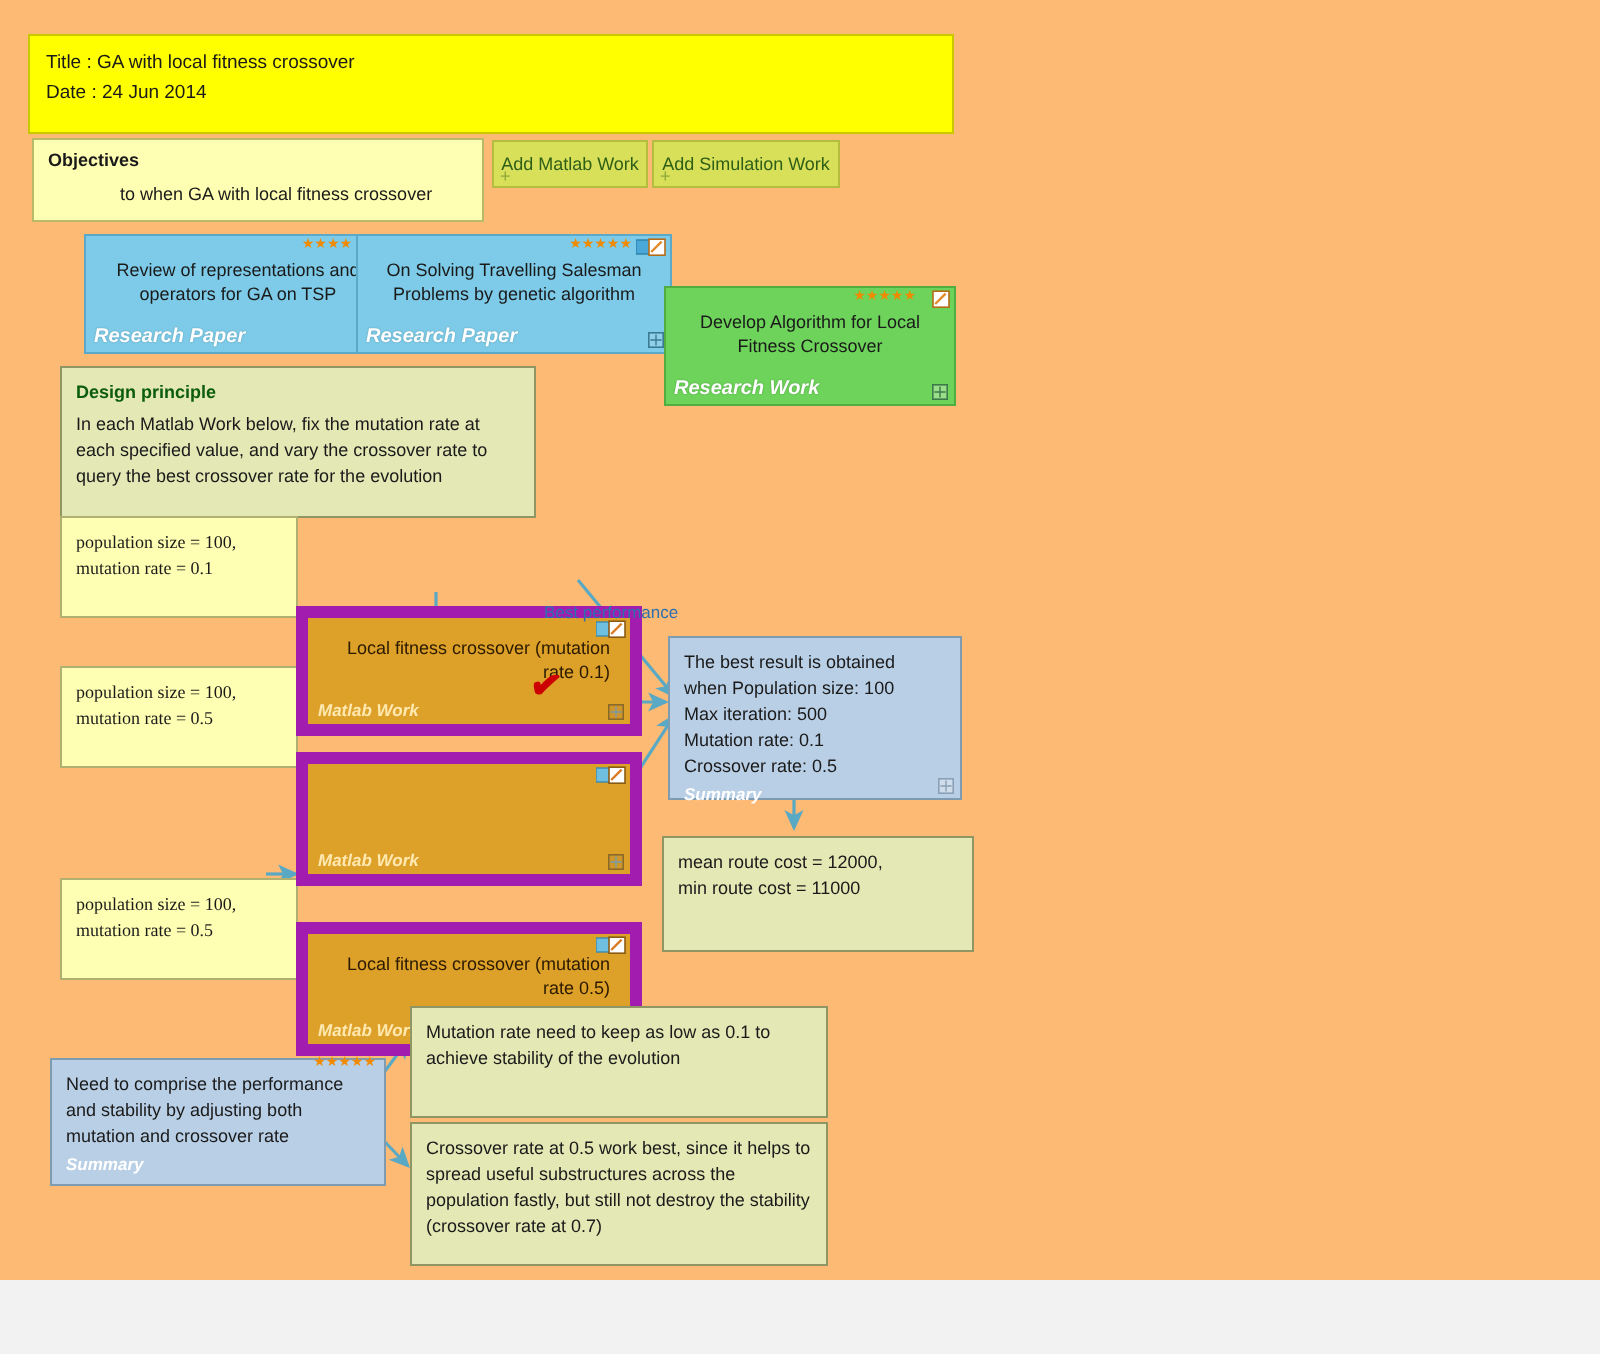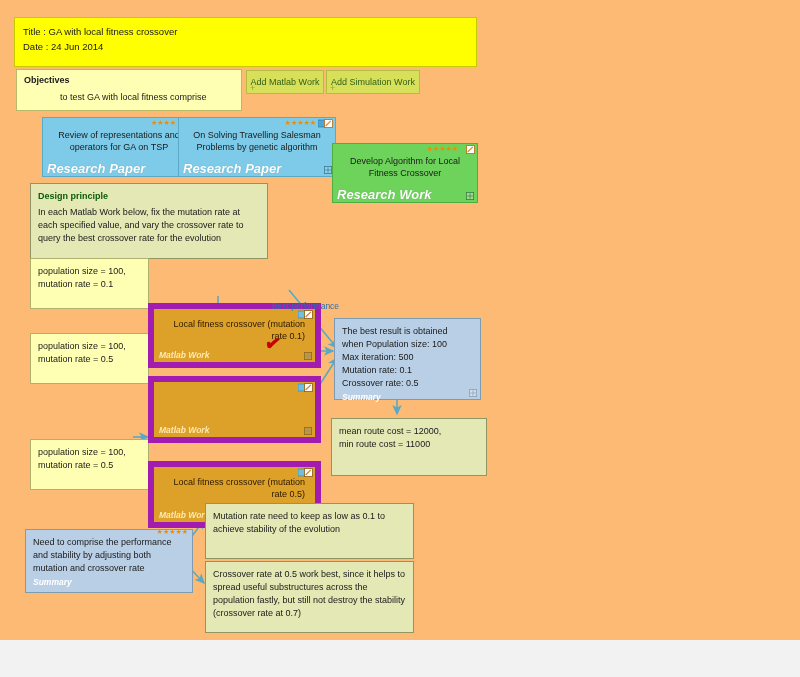--- a/index.html
+++ b/index.html
@@ -60,21 +60,21 @@
     position: absolute;
     padding: 11px 4px 2px 4px;
     text-align: center;
     line-height: 12px;
   }
   .card.paper { background: #7dcbe8; border-color: #5ba8c7; }
   .card.work  { background: #6dd35a; border-color: #4fae3f; }
   .card-type {
     position: absolute; left: 4px; bottom: 1px;
     font-style: italic; font-weight: bold;
-    font-size: 13px; color: #ffffff;
+    font-size: 10px; color: #ffffff;
     text-shadow: 0 0 1px rgba(0,0,0,.25);
   }
   .stars {
     position: absolute; top: 1px; right: 19px;
     font-size: 7px; color: #f08a00; letter-spacing: 0px;
     line-height: 8px;
   }
   .corner-tr {
     position: absolute; top: 1px; right: 2px;
     width: 15px; height: 9px;
@@ -87,21 +87,21 @@
   
   .note {
     background: #e3e8b4;
     border: 1px solid #8f9663;
     font-size: 9px;
     color: #1a1a1a;
     padding: 6px 7px;
     line-height: 13px;
     position: absolute;
   }
-  .note.pale { background: #ffffb3; border-color: #b0b070; }
+  .note.pale { background: #ffffb3; border-color: #b0b070; font-family: Liberation Serif, serif; }
   .note-title {
     font-weight: bold; color: #0b5c0b; margin-bottom: 3px; font-size: 9px;
   }
 
   
   .mwork {
     background: #dda028;
     border: 6px solid #a21caf;
     position: absolute;
     font-size: 9px;
@@ -179,21 +179,21 @@
     </g>
   </svg>
 
   <div class="node title-box" style="left:14px; top:17px; width:463px; height:50px;">
     <div>Title :  GA with local fitness crossover</div>
     <div>Date : 24 Jun 2014</div>
   </div>
 
   <div class="node objectives-box" style="left:16px; top:69px; width:226px; height:42px;">
     <div class="objectives-title">Objectives</div>
-    <div class="objectives-body">to test GA with local fitness comprise</div>
+    <div class="objectives-body">to when GA with local fitness crossover</div>
   </div>
 
   <div class="tool-btn" style="left:246px; top:70px; width:76px; height:22px;">
     <span class="plus">+</span>
     <span>Add Matlab Work</span>
   </div>
   <div class="tool-btn" style="left:326px; top:70px; width:92px; height:22px;">
     <span class="plus">+</span>
     <span>Add Simulation Work</span>
   </div>

